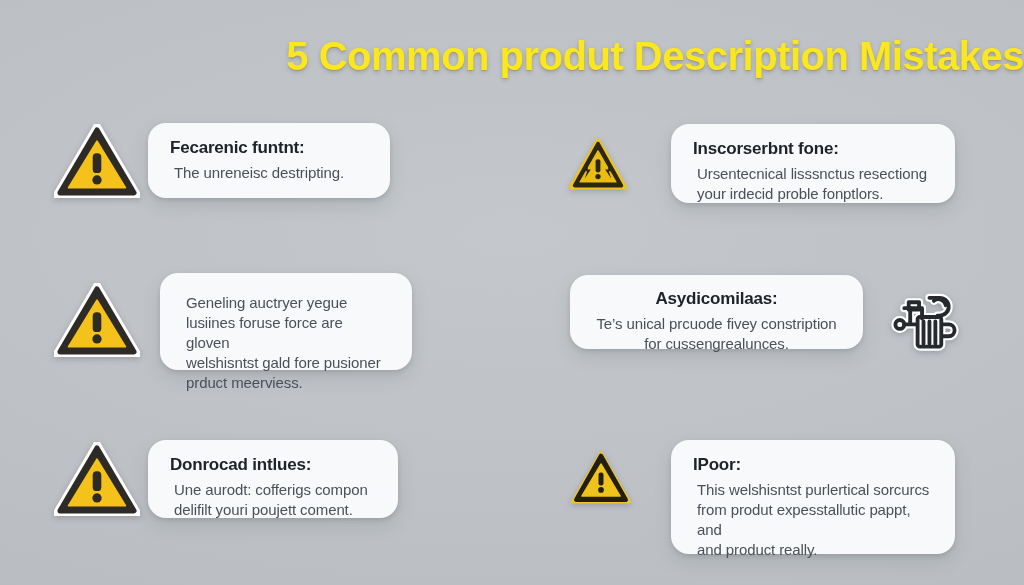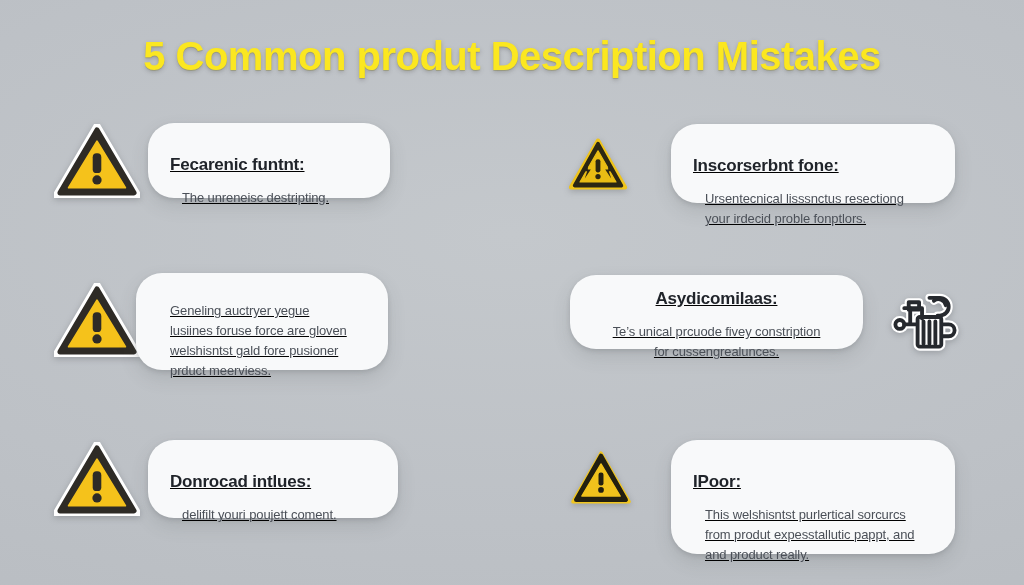--- a/index.html
+++ b/index.html
@@ -23,65 +23,64 @@
     background:
       radial-gradient(120% 90% at 50% 40%, #c4c8cc 0%, #bdc1c6 55%, #b7bbc0 100%);
   }
 
   
   .title-bar {
     position: absolute;
     left: 0;
     top: 30px;
     width: 1024px;
-    text-align: center;
+    text-align: right;
   }
   .title {
     display: inline-block;
     font-family: "Liberation Sans", sans-serif;
     font-weight: bold;
     font-size: 40px;
     line-height: 52px;
     letter-spacing: -0.5px;
     color: #fbe720;
     text-shadow:
       0 1px 0 rgba(120,110,0,0.25),
       0 2px 4px rgba(80,80,80,0.35);
     white-space: nowrap;
   }
 
   
   .card {
     position: absolute;
     background: #f8f9fa;
-    border-radius: 26px;
+    border-radius: 18px;
     box-shadow:
       0 2px 4px rgba(90,95,100,0.22),
       0 8px 18px rgba(80,85,90,0.16);
     box-sizing: border-box;
-    padding: 30px 20px 14px 22px;
-    text-decoration: underline;
+    padding: 13px 20px 14px 22px;
   }
   .card.center { text-align: center; padding-left: 16px; padding-right: 16px; }
 
   .card-title {
     font-family: "Liberation Sans", sans-serif;
     font-weight: bold;
     font-size: 17px;
     line-height: 23px;
     color: #20242a;
     margin: 0 0 3px 0;
     letter-spacing: -0.2px;
   }
   .card-body {
     font-family: "Liberation Sans", sans-serif;
-    font-size: 13px;
+    font-size: 15px;
     line-height: 20px;
     color: #4b5058;
-    margin: 12px;
+    margin: 4px;
     letter-spacing: -0.1px;
   }
   .card-body .ln { display: block; }
 
   
   .icon-wrap {
     position: absolute;
     display: block;
     line-height: 0;
     filter: drop-shadow(0 2px 3px rgba(85,90,95,0.35));
@@ -136,21 +135,21 @@
 
   <div class="icon-wrap" style="left:54px; top:283px; width:86px; height:74px;">
     <svg viewBox="0 0 100 86" width="86" height="74" aria-hidden="true">
       <path d="M50 3 L97 83 L3 83 Z" fill="#ffffff" stroke="#ffffff" stroke-width="9" stroke-linejoin="round"></path>
       <path d="M50 7 L93 80 L7 80 Z" fill="#2e2b26" stroke="#2e2b26" stroke-width="6" stroke-linejoin="round"></path>
       <path d="M50 20 L83 74 L17 74 Z" fill="#f5c21b" stroke="#f5c21b" stroke-width="2" stroke-linejoin="round"></path>
       <rect x="45" y="34" width="10" height="23" rx="4.5" fill="#2e2b26"></rect>
       <circle cx="50" cy="65" r="5.4" fill="#2e2b26"></circle>
     </svg>
   </div>
-  <div class="card" style="left:136px; top:273px; width:252px; height:97px; padding-top:16px;">
+  <div class="card" style="left:160px; top:273px; width:252px; height:97px; padding-top:16px;">
     <p class="card-body">
       <span class="ln">Geneling auctryer yegue</span>
       <span class="ln">lusiines foruse force are gloven</span>
       <span class="ln">welshisntst gald fore pusioner</span>
       <span class="ln">prduct meerviess.</span>
     </p>
   </div>
 
   <div class="card center" style="left:570px; top:275px; width:293px; height:74px; padding-top:12px;">
     <p class="card-title">Asydicomilaas:</p>
@@ -193,20 +192,21 @@
       <path d="M50 3 L97 83 L3 83 Z" fill="#ffffff" stroke="#ffffff" stroke-width="9" stroke-linejoin="round"></path>
       <path d="M50 7 L93 80 L7 80 Z" fill="#2e2b26" stroke="#2e2b26" stroke-width="6" stroke-linejoin="round"></path>
       <path d="M50 20 L83 74 L17 74 Z" fill="#f5c21b" stroke="#f5c21b" stroke-width="2" stroke-linejoin="round"></path>
       <rect x="45" y="34" width="10" height="23" rx="4.5" fill="#2e2b26"></rect>
       <circle cx="50" cy="65" r="5.4" fill="#2e2b26"></circle>
     </svg>
   </div>
   <div class="card" style="left:148px; top:440px; width:250px; height:78px;">
     <p class="card-title">Donrocad intlues:</p>
     <p class="card-body">
+      <span class="ln">Une aurodt: cofferigs compon</span>
       <span class="ln">delifilt youri poujett coment.</span>
     </p>
   </div>
 
   <div class="icon-wrap" style="left:570px; top:450px; width:62px; height:55px;">
     <svg viewBox="0 0 100 88" width="62" height="55" aria-hidden="true">
       <path d="M50 5 L95 83 L5 83 Z" fill="#eab70f" stroke="#f1c620" stroke-width="6" stroke-linejoin="round"></path>
       <path d="M50 9 L90 80 L10 80 Z" fill="#221f10" stroke="#221f10" stroke-width="7" stroke-linejoin="round"></path>
       <path d="M50 22 L81 74 L19 74 Z" fill="#f0c21c" stroke="#f0c21c" stroke-width="2" stroke-linejoin="round"></path>
       <rect x="46" y="36" width="8" height="21" rx="3.6" fill="#221f10"></rect>

